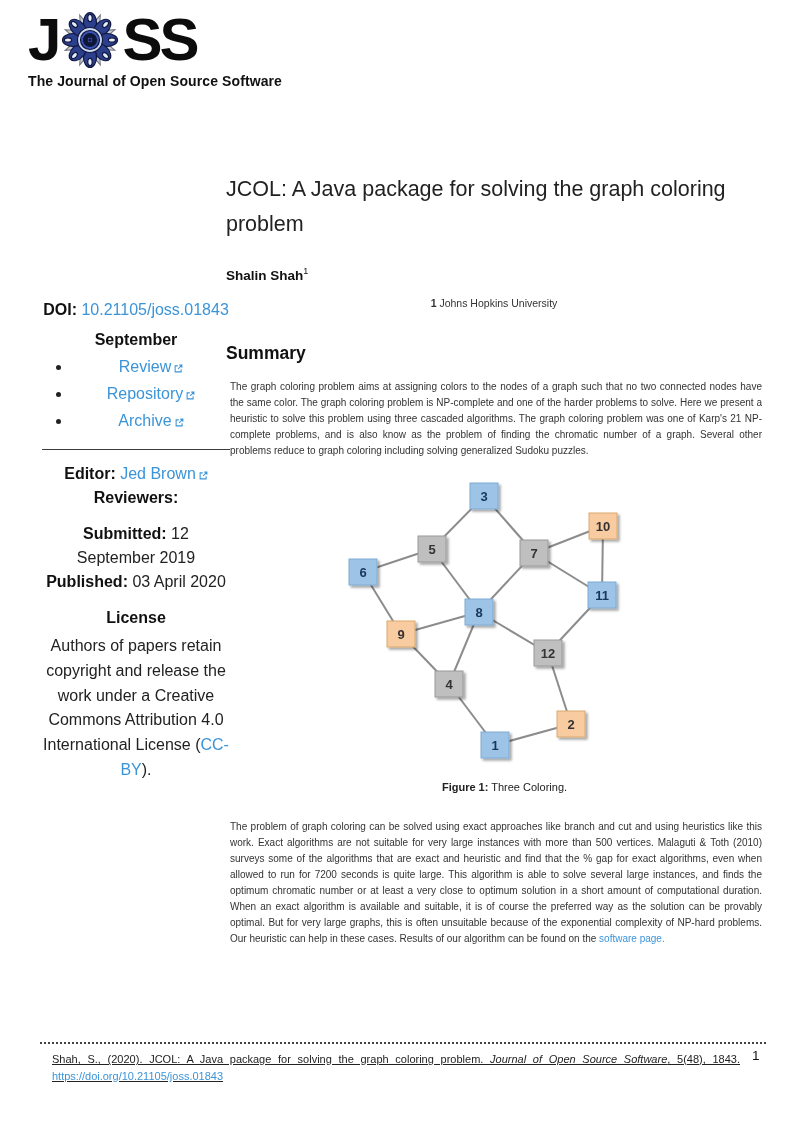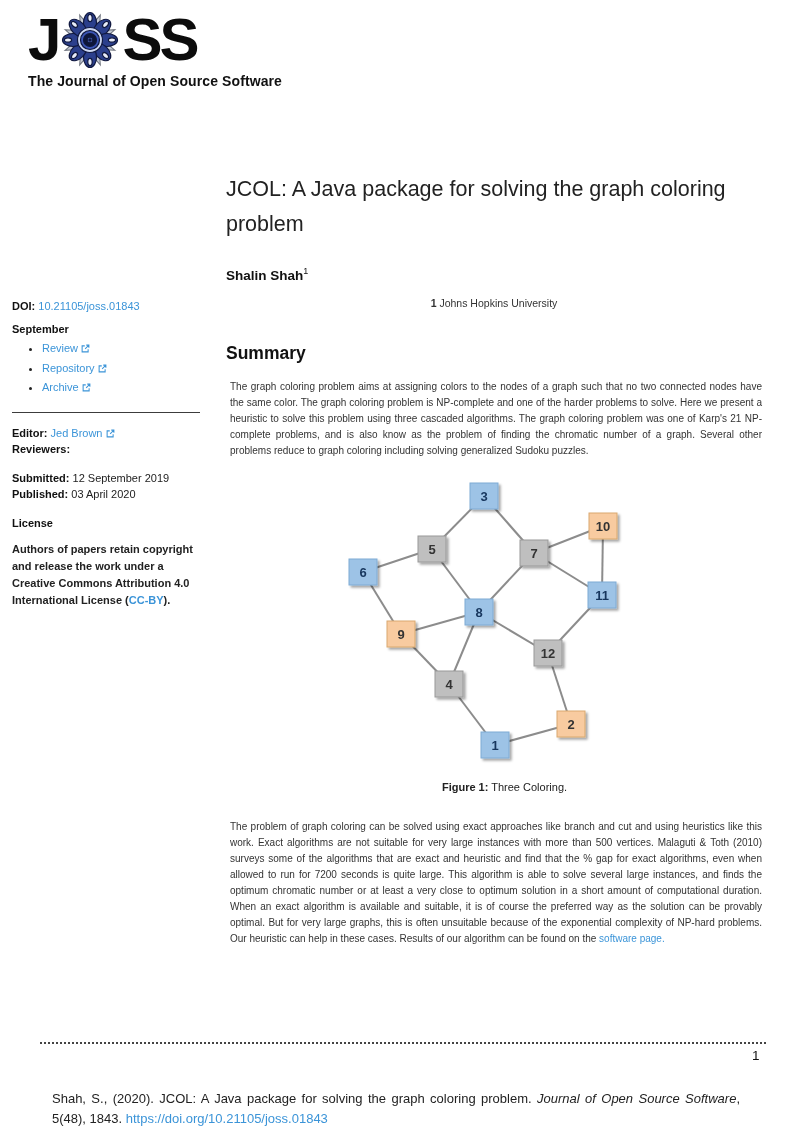--- a/index.html
+++ b/index.html
@@ -10,29 +10,29 @@
   }
 
   
   .logo { position:absolute; left:28px; top:10px; }
   .logo-row { display:flex; align-items:center; line-height:1; }
   .logo-j, .logo-ss { font-size:60px; font-weight:900; color:#0c0c0c; letter-spacing:-3px; }
   .logo-mandala { margin:0 3px; }
   .logo-tagline { font-size:14px; font-weight:700; color:#111; margin-top:3px; letter-spacing:0.1px; }
 
   
-  .sidebar { position:absolute; left:12px; top:298px; width:188px; font-size:11px; line-height:1.5; color:#222; }
+  .sidebar { position:absolute; left:42px; top:298px; width:188px; font-size:16px; line-height:1.5; color:#222;text-align:center; }
   .sidebar a { color:#3b94d8; text-decoration:none; cursor:pointer; }
   .b { font-weight:700; color:#111; }
   .side-block { margin-bottom:6px; }
   .sidebar ul { list-style:disc; margin:3px 0 12px 30px; padding:0; }
   .sidebar li { margin:3px 0; }
   .side-rule { border:none; border-top:1px solid #3c3c3c; margin:16px 0 12px 0; }
   .ext-icon { margin-left:3px; vertical-align:-1px; }
-  .license-text { margin-top:10px; line-height:1.55;font-weight:bold; }
+  .license-text { margin-top:4px; line-height:1.55; }
   .dates { margin:12px 0 12px 0; }
 
   
   .main { position:absolute; left:226px; top:172px; width:536px; }
   .title { font-size:21.5px; font-weight:500; line-height:1.62; color:#222; margin:0; }
   .author { margin-top:24px; font-size:13.5px; font-weight:700; color:#111; }
   .author sup { font-size:9px; font-weight:400; }
   .affil { margin-top:15px; font-size:10.5px; color:#333;text-align:center; }
   .affil .num { font-weight:700; }
   .section-heading { margin:34px 0 0 0; font-size:17.5px; font-weight:700; color:#111; }
@@ -40,21 +40,21 @@
   .body-par a { color:#3b94d8; text-decoration:none; cursor:pointer; }
 
   
   .figure-wrap { margin:10px 0 0 0; text-align:center; }
   .figure-wrap svg { display:inline-block; margin-left:18px; }
   .figcaption { margin-top:8px; font-size:11px; color:#222; text-align:center; }
   .figcaption .cap-label { font-weight:700;margin-left:21px; }
 
   
   .footer-rule { position:absolute; left:40px; width:726px; top:1042px; border-top:2px dotted #444; }
-  .citation { position:absolute; left:52px; top:1089px; width:688px; font-size:13px; line-height:1.55; color:#222; text-align:justify; }
+  .citation { position:absolute; left:52px; top:1051px; width:688px; font-size:11px; line-height:1.55; color:#222; text-align:justify;text-decoration:underline; }
   .citation i { font-style:italic; }
   .citation a { color:#3b94d8; text-decoration:none; overflow-wrap:anywhere; cursor:pointer; }
   .pagenum { position:absolute; left:752px; top:1048px; font-size:13.5px; color:#111; }
 </style>
 </head>
 <body>
 
 <div class="page">
 
   <header class="logo">

